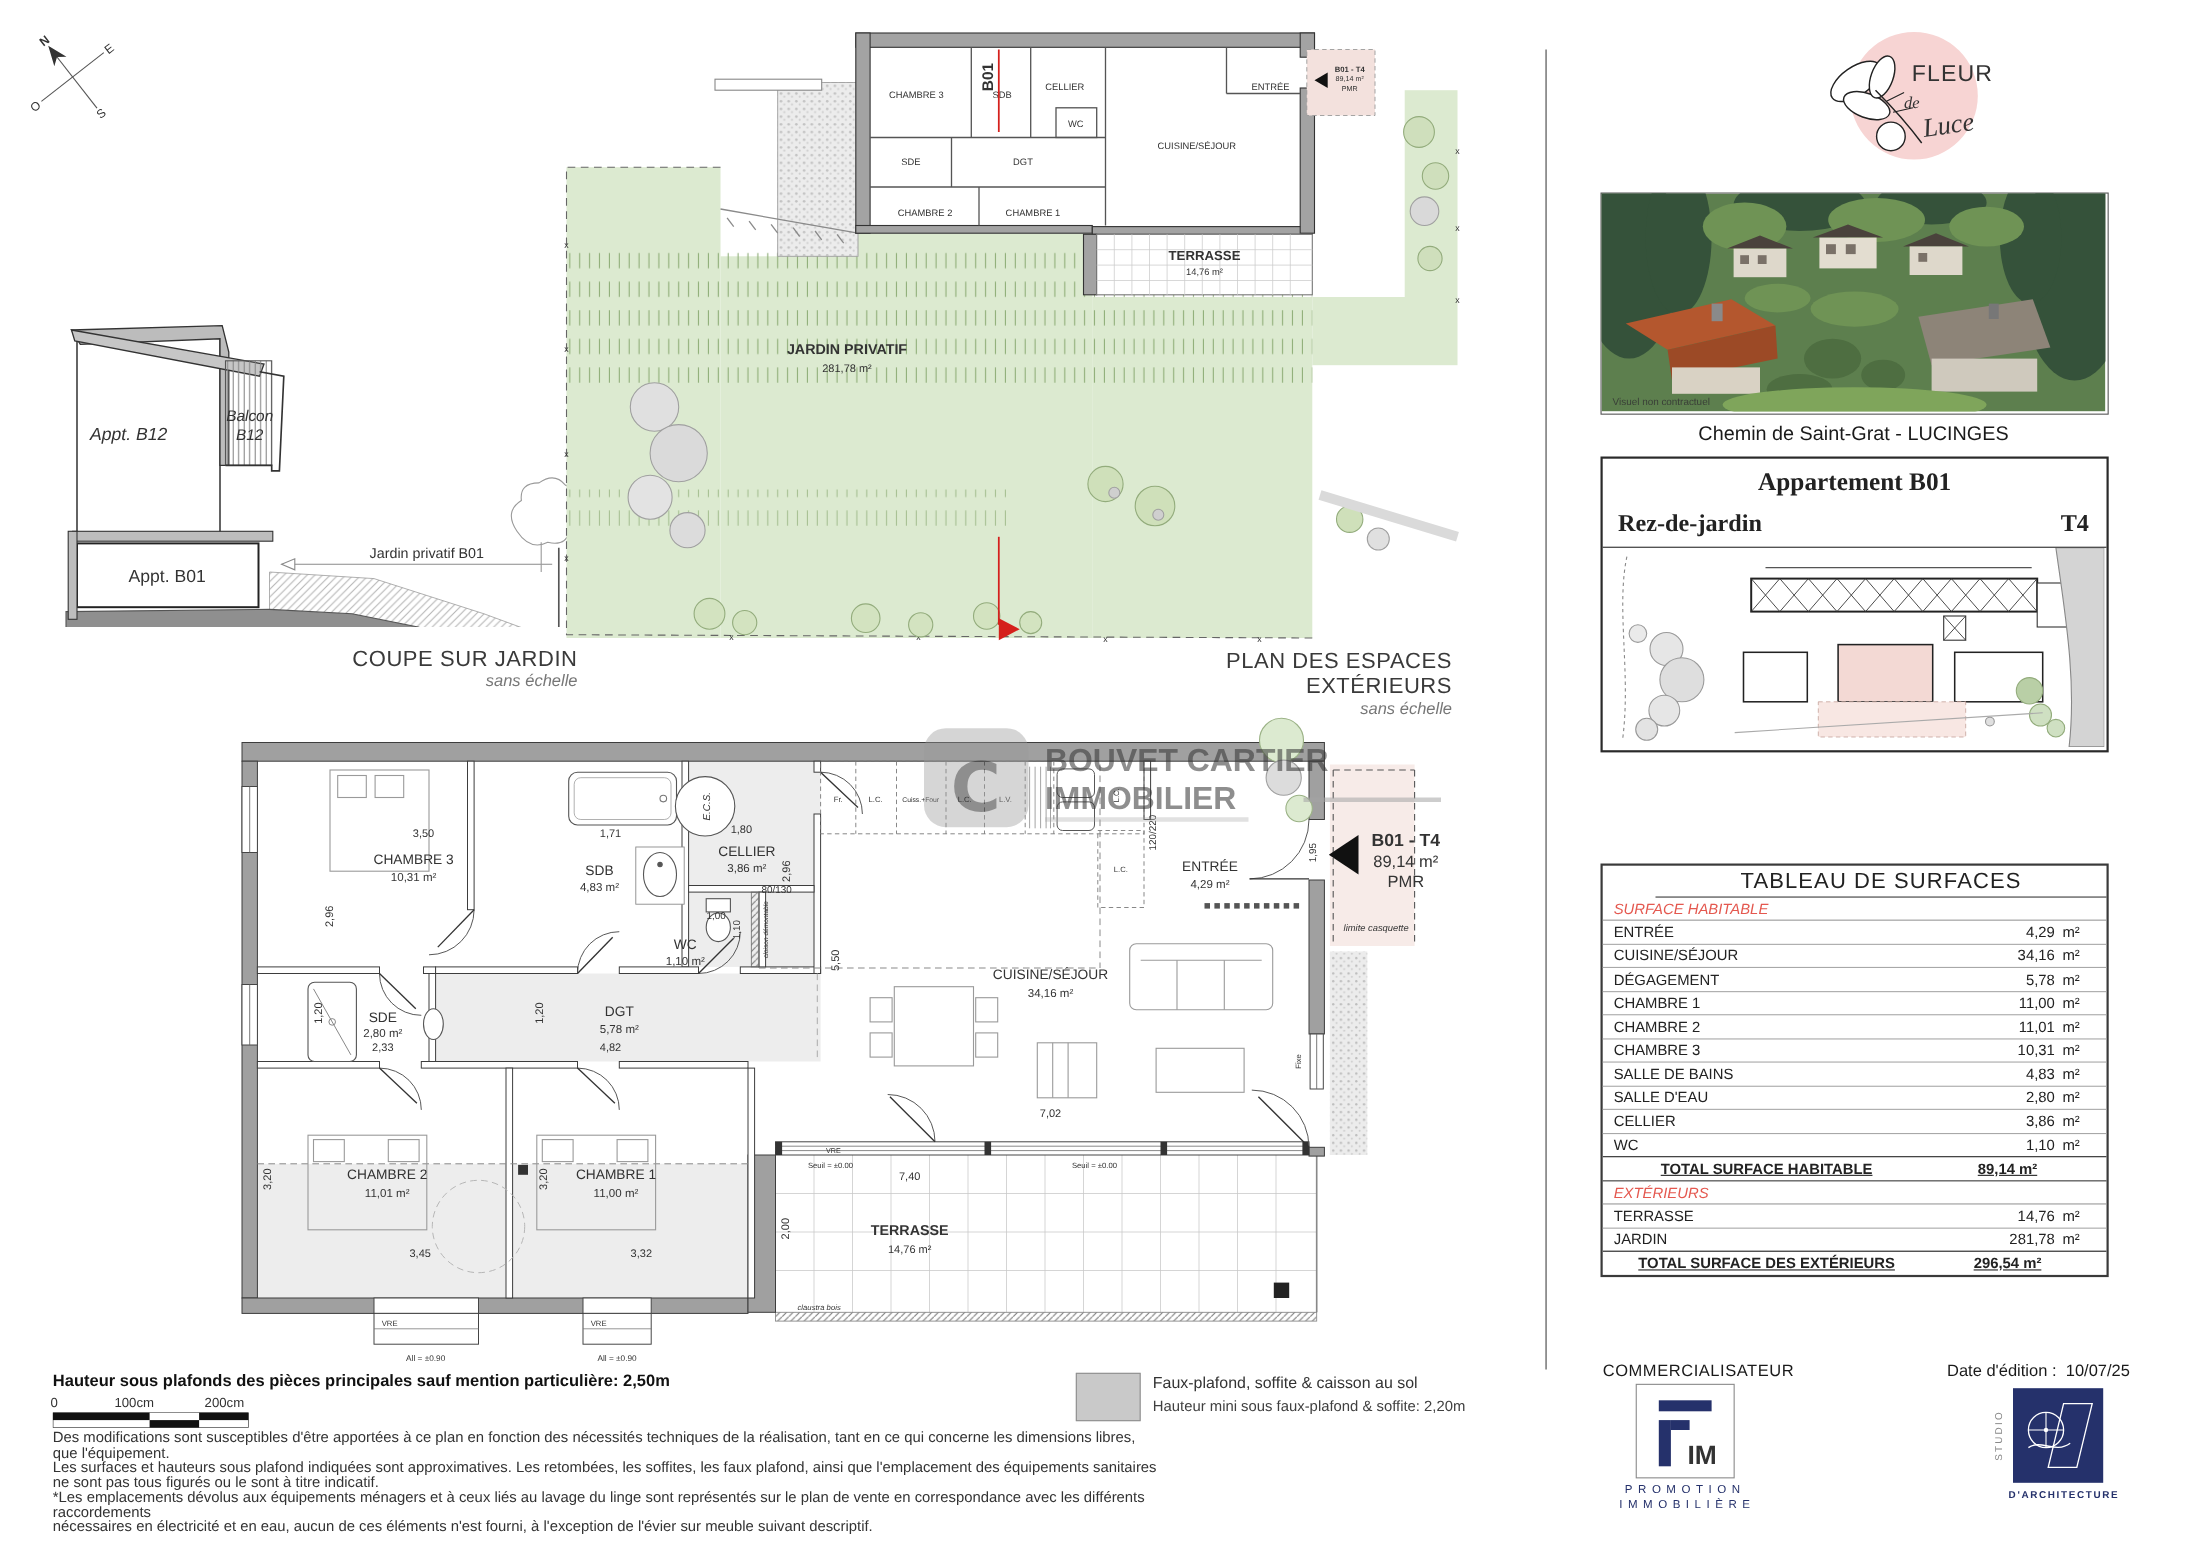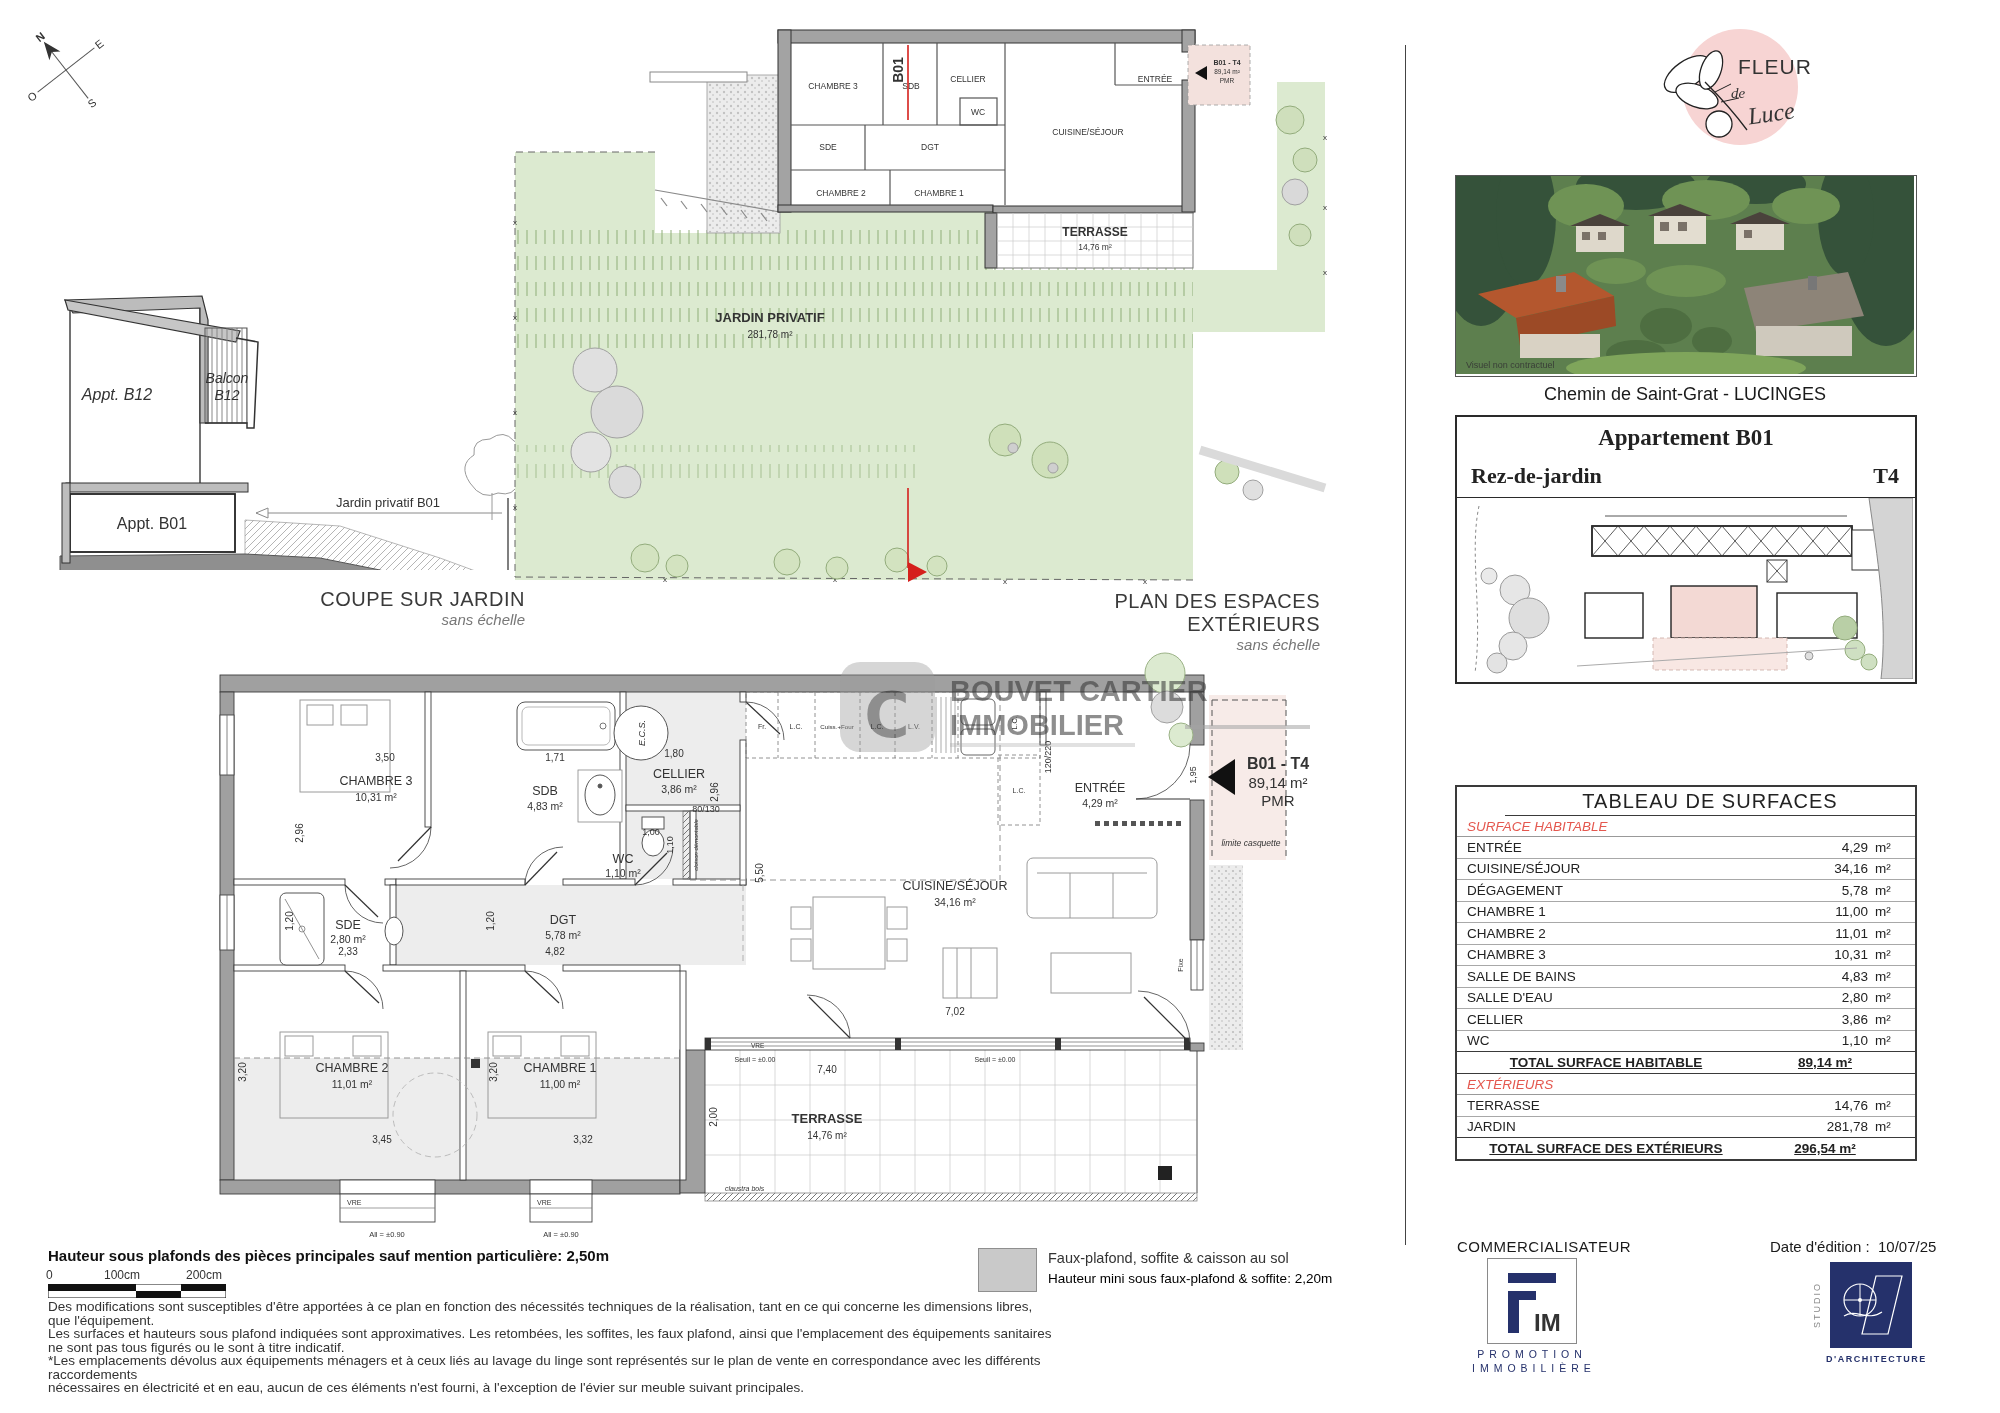--- a/index.html
+++ b/index.html
@@ -29,21 +29,21 @@
   .t-val{width:66px;text-align:right;}
   .t-unit{width:30px;padding-left:7px;}
   .t-total{display:flex;align-items:center;padding:0 10px;border-bottom:1px solid #3a3a3a;border-top:1px solid #3a3a3a;margin-top:-1px;}
   .t-total-label{flex:1;text-align:center;font-weight:bold;text-decoration:underline;}
   .t-total-val{width:160px;text-align:center;font-weight:bold;text-decoration:underline;}
   
   .hnote{font-weight:bold;font-size:15px;color:#111;}
   .disc{font-size:13.5px;color:#333;line-height:13.5px;}
   .legend-swatch{background:#c9c9c9;border:1px solid #8f8f8f;}
   .legend-l1{font-size:14.5px;color:#333;}
-  .legend-l2{font-size:13.5px;color:#000000;}
+  .legend-l2{font-size:13.5px;color:#404040;}
   .scale-label{font-size:12px;color:#333;}
   .commer{font-size:15px;color:#1a1a1a;letter-spacing:.5px;}
   .edition{font-size:15px;color:#1a1a1a;}
   .fim-box{border:1px solid #8a8a8a;background:#fff;}
   .fim-sub{color:#25316b;font-size:10.5px;letter-spacing:5px;text-align:center;}
   .studio-caption{color:#25316b;font-size:9px;font-weight:bold;letter-spacing:1.5px;}
   .studio-vert{color:#888;font-size:9px;letter-spacing:2px;writing-mode:vertical-rl;transform:rotate(180deg);text-align:center;}
 </style>
 </head>
 <body>
@@ -788,21 +788,21 @@
   <svg class="abs" style="left:48px;top:1284px;" width="178" height="14" viewBox="0 0 178 14">
     <rect x="0" y="0" width="178" height="14" fill="#fff" stroke="#111" stroke-width="1"></rect>
     <rect x="0" y="0" width="88" height="7" fill="#111"></rect>
     <rect x="88" y="7" width="45" height="7" fill="#111"></rect>
     <rect x="133" y="0" width="45" height="7" fill="#111"></rect>
   </svg>
   <div class="abs disc" style="left:48px;top:1300px;width:1010px;">
     <div>Des modifications sont susceptibles d'être apportées à ce plan en fonction des nécessités techniques de la réalisation, tant en ce qui concerne les dimensions libres, que l'équipement.</div>
     <div>Les surfaces et hauteurs sous plafond indiquées sont approximatives. Les retombées, les soffites, les faux plafond, ainsi que l'emplacement des équipements sanitaires ne sont pas tous figurés ou le sont à titre indicatif.</div>
     <div>*Les emplacements dévolus aux équipements ménagers et à ceux liés au lavage du linge sont représentés sur le plan de vente en correspondance avec les différents raccordements</div>
-    <div>nécessaires en électricité et en eau, aucun de ces éléments n'est fourni, à l'exception de l'évier sur meuble suivant principales.</div>
+    <div>nécessaires en électricité et en eau, aucun de ces éléments n'est fourni, à l'exception de l'évier sur meuble suivant descriptif.</div>
   </div>
 
   <div class="abs legend-swatch" style="left:978px;top:1248px;width:57px;height:42px;"></div>
   <div class="abs legend-l1" style="left:1048px;top:1250px;">Faux-plafond, soffite &amp; caisson au sol</div>
   <div class="abs legend-l2" style="left:1048px;top:1271px;">Hauteur mini sous faux-plafond &amp; soffite: 2,20m</div>
 
   <div class="abs commer" style="left:1457px;top:1238px;">COMMERCIALISATEUR</div>
   <div class="abs edition" style="left:1770px;top:1238px;">
     <span>Date d'édition :</span>&nbsp;&nbsp;<span>10/07/25</span>
   </div>

